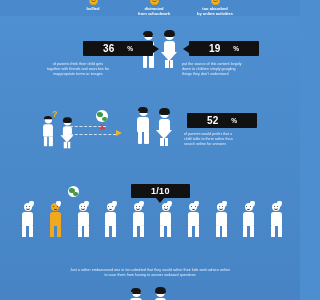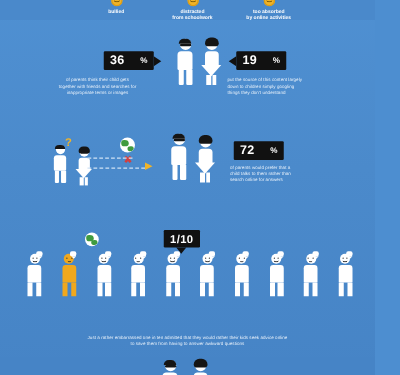--- a/index.html
+++ b/index.html
@@ -33,21 +33,21 @@
   .topitem .ic:after{
     content:"";position:absolute;left:2px;top:3px;width:5px;height:2px;
     border-bottom:1px solid #7a5a08;border-radius:0 0 4px 4px;
   }
   .topitem .lbl{font-size:4px;font-weight:bold;color:#ffffff;line-height:1.3;}
 
   
   .badge{
     position:absolute;background:#111111;color:#ffffff;
     font-weight:bold;display:flex;align-items:center;justify-content:center;
-    padding:0 5px;height:15px;border-radius:1px;
+    padding:0 20px;height:15px;border-radius:1px;
     font-size:10px;letter-spacing:.3px;gap:12px;
   }
   .badge .pc{font-size:6.5px;margin-left:.5px;}
   .badge .arw{position:absolute;width:0;height:0;}
   .badge.right .arw{right:-6px;top:3.5px;border-top:4px solid transparent;border-bottom:4px solid transparent;border-left:6px solid #111;}
   .badge.left  .arw{left:-6px;top:3.5px;border-top:4px solid transparent;border-bottom:4px solid transparent;border-right:6px solid #111;}
   .badge.down  .arw{left:50%;margin-left:-4px;bottom:-5px;border-left:4px solid transparent;border-right:4px solid transparent;border-top:5px solid #111;}
 
   
   .fig{position:absolute;}
@@ -206,21 +206,21 @@
 <div class="fig woman" style="left:154px;top:109px;width:20px;height:40px;">
   <div class="head"></div>
   <div class="hair-f"></div>
   <div class="body"></div>
   <div class="skirt"></div>
   <div class="legL"></div>
   <div class="legR"></div>
 </div>
 
 <div class="badge" style="left:187px;top:113px;">
-  <span>72</span>
+  <span>52</span>
     <span class="pc">%</span>
 </div>
 
 <div class="txtblock" style="left:184px;top:132px;width:100px;">
   <div class="cap" style="text-align:left;">of parents would prefer that a</div>
   <div class="cap" style="text-align:left;">child talks to them rather than</div>
   <div class="cap" style="text-align:left;">search online for answers</div>
 </div>
 
 <div class="badge down" style="left:131px;top:184px;height:14px;">

